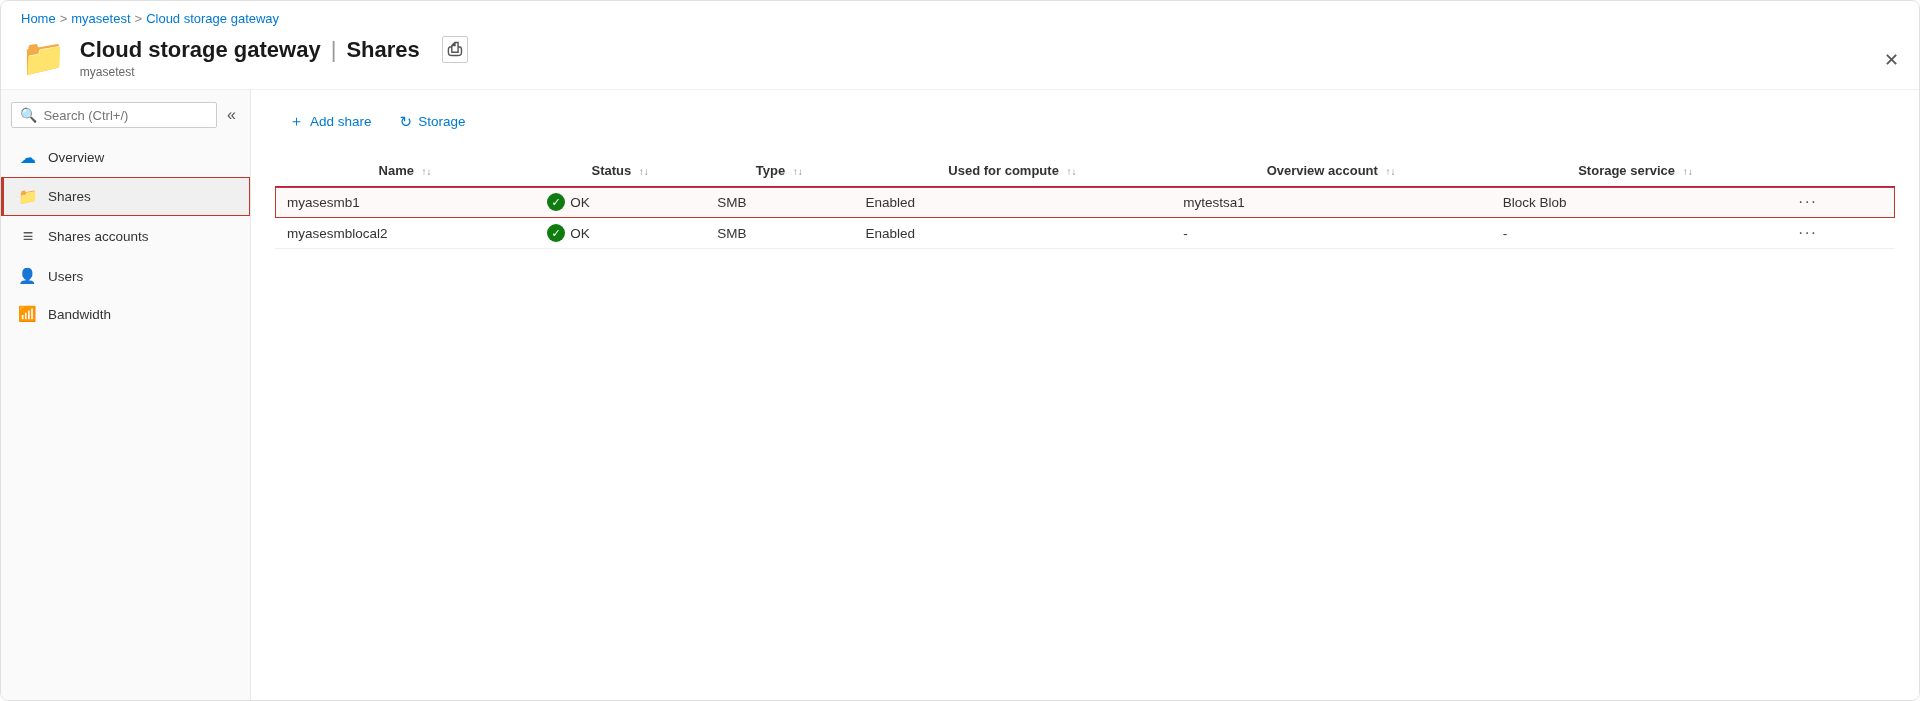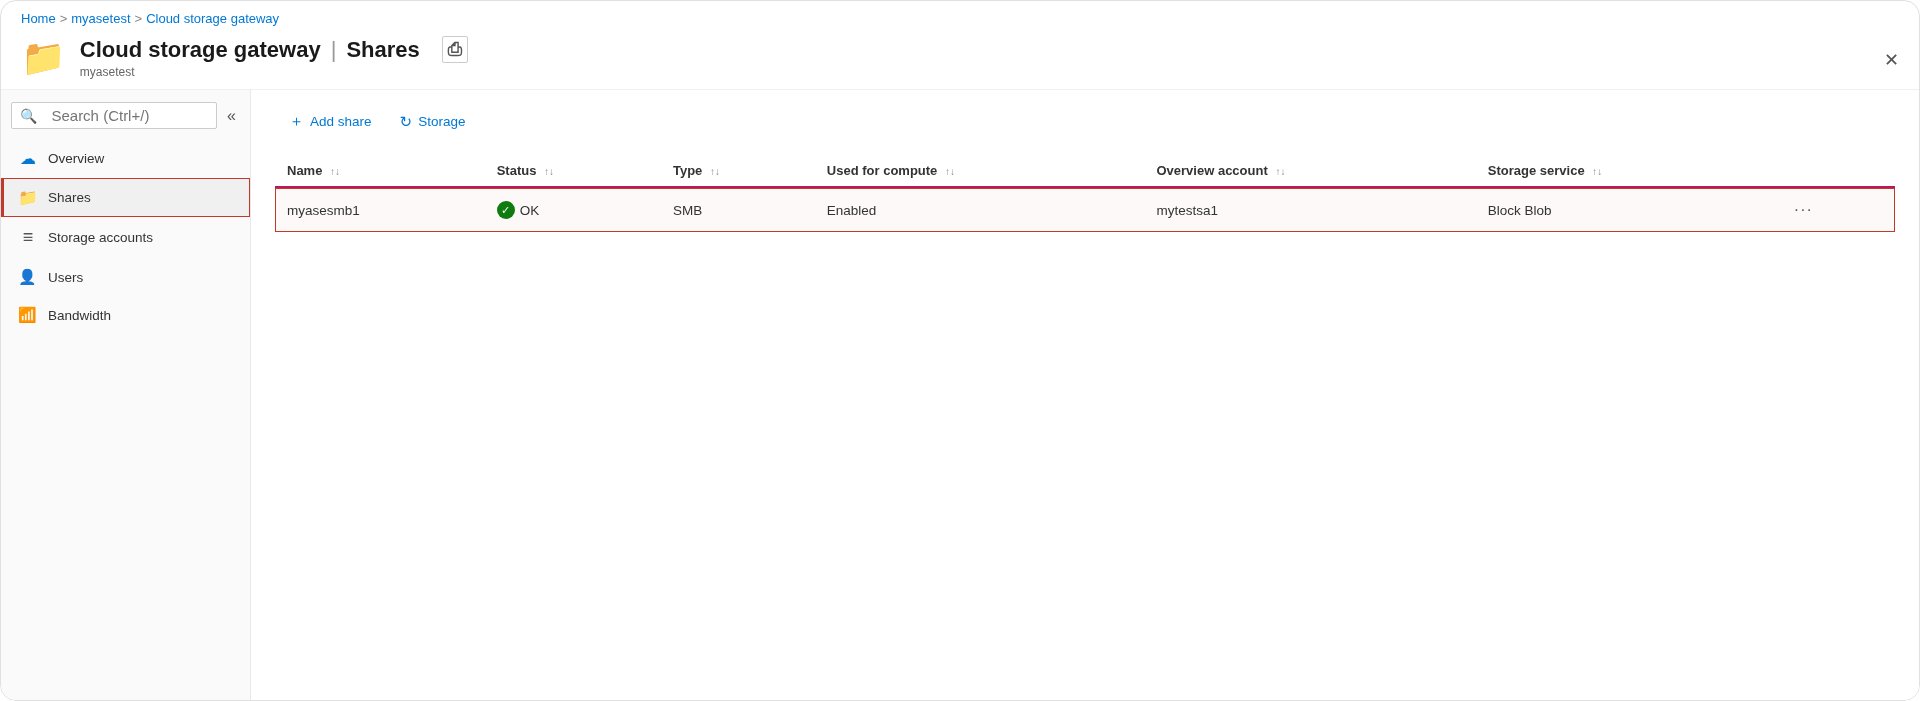--- a/index.html
+++ b/index.html
@@ -10,21 +10,21 @@
       color: #333;
       width: 1920px;
       height: 701px;
       overflow: hidden;
     }
     .container {
       display: flex;
       flex-direction: column;
       height: 100%;
       border: 1px solid #e0e0e0;
-      border-radius: 16px;
+      border-radius: 8px;
       overflow: hidden;
     }
     
     .breadcrumb {
       padding: 10px 20px 4px 20px;
       font-size: 13px;
       color: #0078d4;
       display: flex;
       align-items: center;
       gap: 4px;
@@ -109,25 +109,24 @@
       border: 1px solid #ccc;
       border-radius: 2px;
       padding: 4px 8px;
       background: #fff;
       flex: 1;
       gap: 6px;
     }
     .search-box input {
       border: none;
       outline: none;
-      font-size: 15px;
+      font-size: 13px;
       color: #555;
       width: 100%;
       background: transparent;
-      margin-left: 8px;
     }
     .collapse-btn {
       cursor: pointer;
       color: #555;
       font-size: 16px;
       background: none;
       border: none;
       padding: 4px;
     }
     .nav-item {
@@ -182,37 +181,37 @@
       border-radius: 2px;
     }
     .toolbar-btn .btn-icon { font-size: 15px; }
 
     
     .data-table {
       width: 100%;
       border-collapse: collapse;
     }
     .data-table th {
-      text-align: left;
+      text-align: center;
       padding: 8px 12px;
       font-size: 13px;
       font-weight: 600;
       color: #333;
-      border-bottom: 3px solid #be185d;
+      border-bottom: 1px solid #be185d;
       white-space: nowrap;
       cursor: pointer;
       user-select: none;
     }
     .data-table th .sort-arrows {
       font-size: 10px;
       color: #888;
       margin-left: 4px;
     }
     .data-table td {
-      padding: 10px 12px;
+      padding: 4px 12px;
       font-size: 13.5px;
       color: #333;
       border-bottom: 1px solid #efefef;
       white-space: nowrap;
     }
     .row-highlighted td {
       background: #fef9f9 !important;
     }
     .row-highlighted {
       outline: 1.5px solid #c0392b;
@@ -288,21 +287,21 @@
         <span>Overview</span>
       </div>
 
       <div class="nav-item active active-outline" style="border-left:3px solid #c0392b; outline: 1.5px solid #c0392b; outline-offset:-1px;">
         <span class="nav-icon" style="color:#f5a623;">📁</span>
         <span>Shares</span>
       </div>
 
       <div class="nav-item">
         <span class="nav-icon" style="color:#555; font-size:18px;">≡</span>
-        <span>Storage accounts</span>
+        <span>Shares accounts</span>
       </div>
 
       <div class="nav-item">
         <span class="nav-icon" style="font-size:15px;">👤</span>
         <span>Users</span>
       </div>
 
       <div class="nav-item">
         <span class="nav-icon" style="font-size:15px;">📶</span>
         <span>Bandwidth</span>
@@ -362,17 +361,33 @@
       </div>
     </td>
     <td>SMB</td>
     <td>Enabled</td>
     <td>mytestsa1</td>
     <td>Block Blob</td>
     <td>
       <button class="more-btn">···</button>
     </td>
   </tr>
+            <tr>
+    <td>myasesmblocal2</td>
+    <td>
+      <div class="status-ok">
+        <span class="status-circle">✓</span>
+        <span>OK</span>
+      </div>
+    </td>
+    <td>SMB</td>
+    <td>Enabled</td>
+    <td>-</td>
+    <td>-</td>
+    <td>
+      <button class="more-btn">···</button>
+    </td>
+  </tr>
           </tbody>
       </table>
     </div>
   </div>
 </div>
 
 </body></html>

